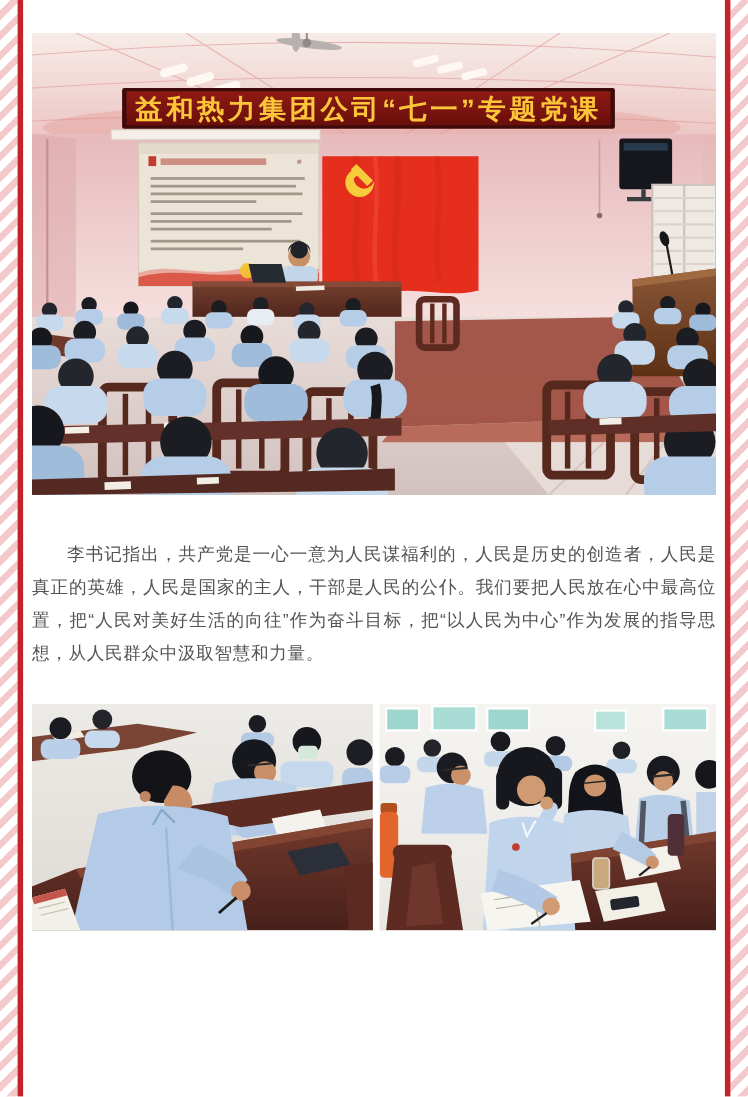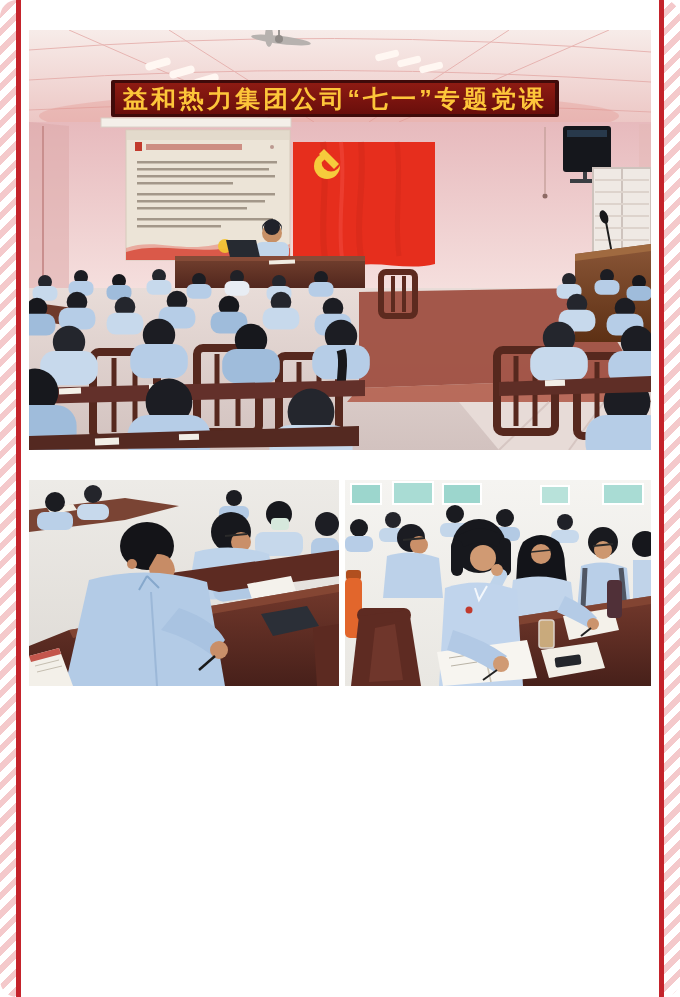--- a/index.html
+++ b/index.html
@@ -3,21 +3,20 @@
 <meta charset="utf-8">
 <style>
   html,body{margin:0;padding:0;background:#ffffff;}
   .page{
     position:relative;
     width:680px;height:997px;
     margin:0 auto;
     background:#ffffff;
     overflow:hidden;
     font-family:"Liberation Sans", sans-serif;
-    border-radius:17px;
   }
   
   .edge-stripes{
     position:absolute;top:0;bottom:0;width:16px;
     background:repeating-linear-gradient(135deg,#ffffff 0 7px,#f4c9cb 7px 13px);
   }
   .edge-stripes.left{left:0;}
   .edge-stripes.right{right:0;}
   .edge-line{
     position:absolute;top:0;bottom:0;width:5px;background:#c4232b;
@@ -304,20 +303,21 @@
 
           <polygon points="0,406 330,396 330,416 0,420" fill="#542921"></polygon>
           <rect x="66" y="408" width="24" height="7" fill="#f2eee6" transform="rotate(-2 78 411)"></rect>
           <rect x="150" y="404" width="20" height="6" fill="#f2eee6" transform="rotate(-2 160 407)"></rect>
           <polygon points="470,352 622,346 622,362 470,366" fill="#5f2e26"></polygon>
           <rect x="516" y="350" width="20" height="6" fill="#f2eee6" transform="rotate(-2 526 353)"></rect>
         </g>
       </svg>
     </figure>
 
+    <p class="para para-1">李书记指出，共产党是一心一意为人民谋福利的，人民是历史的创造者，人民是真正的英雄，人民是国家的主人，干部是人民的公仆。我们要把人民放在心中最高位置，把“人民对美好生活的向往”作为奋斗目标，把“以人民为中心”作为发展的指导思想，从人民群众中汲取智慧和力量。</p>
 
     <div class="photo-row">
 
       <figure class="photo photo-half-l">
         <svg viewBox="0 0 310 206" xmlns="http://www.w3.org/2000/svg">
           <defs>
             <linearGradient id="l-bg" x1="0" y1="0" x2="0" y2="1">
               <stop offset="0" stop-color="#edebe7"></stop>
                 <stop offset="1" stop-color="#dedad5"></stop>
             </linearGradient>

